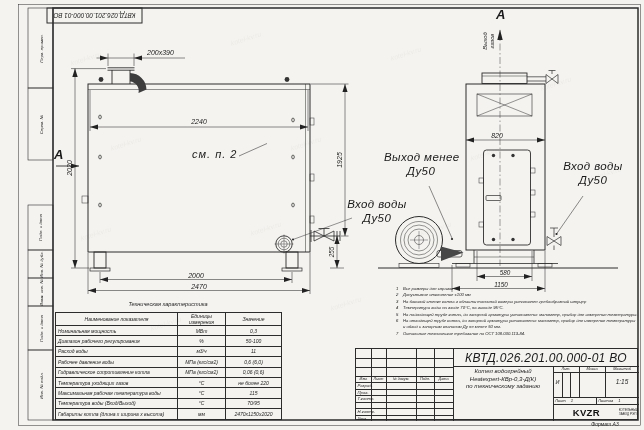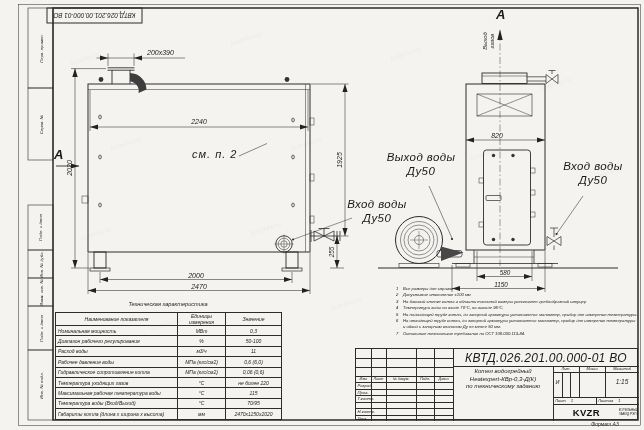--- a/index.html
+++ b/index.html
@@ -257,21 +257,21 @@
   <div class="t ctr rot" style="left:473px;top:33px;width:32px;height:16px;font-size:5.8px;line-height:7px;">
     <div>
       <div>Выход</div>
       <div>газов</div>
     </div>
   </div>
   <div class="t dim ctr" style="left:479px;top:131.5px;width:36px;">820</div>
   <div class="t dim-s ctr" style="left:487px;top:268.5px;width:36px;">580</div>
   <div class="t dim-s ctr" style="left:481px;top:280.5px;width:40px;">1150</div>
   <div class="t callout" style="left:384px;top:150px;width:74px;">
-    <div>Выход воды</div>
+    <div>Выход менее</div>
     <div>Ду50</div>
   </div>
   <div class="t callout" style="left:558px;top:159px;width:70px;">
     <div>Вход воды</div>
     <div>Ду50</div>
   </div>
 
   <div class="notes">
     <div class="note">
         <span class="n">1</span>

